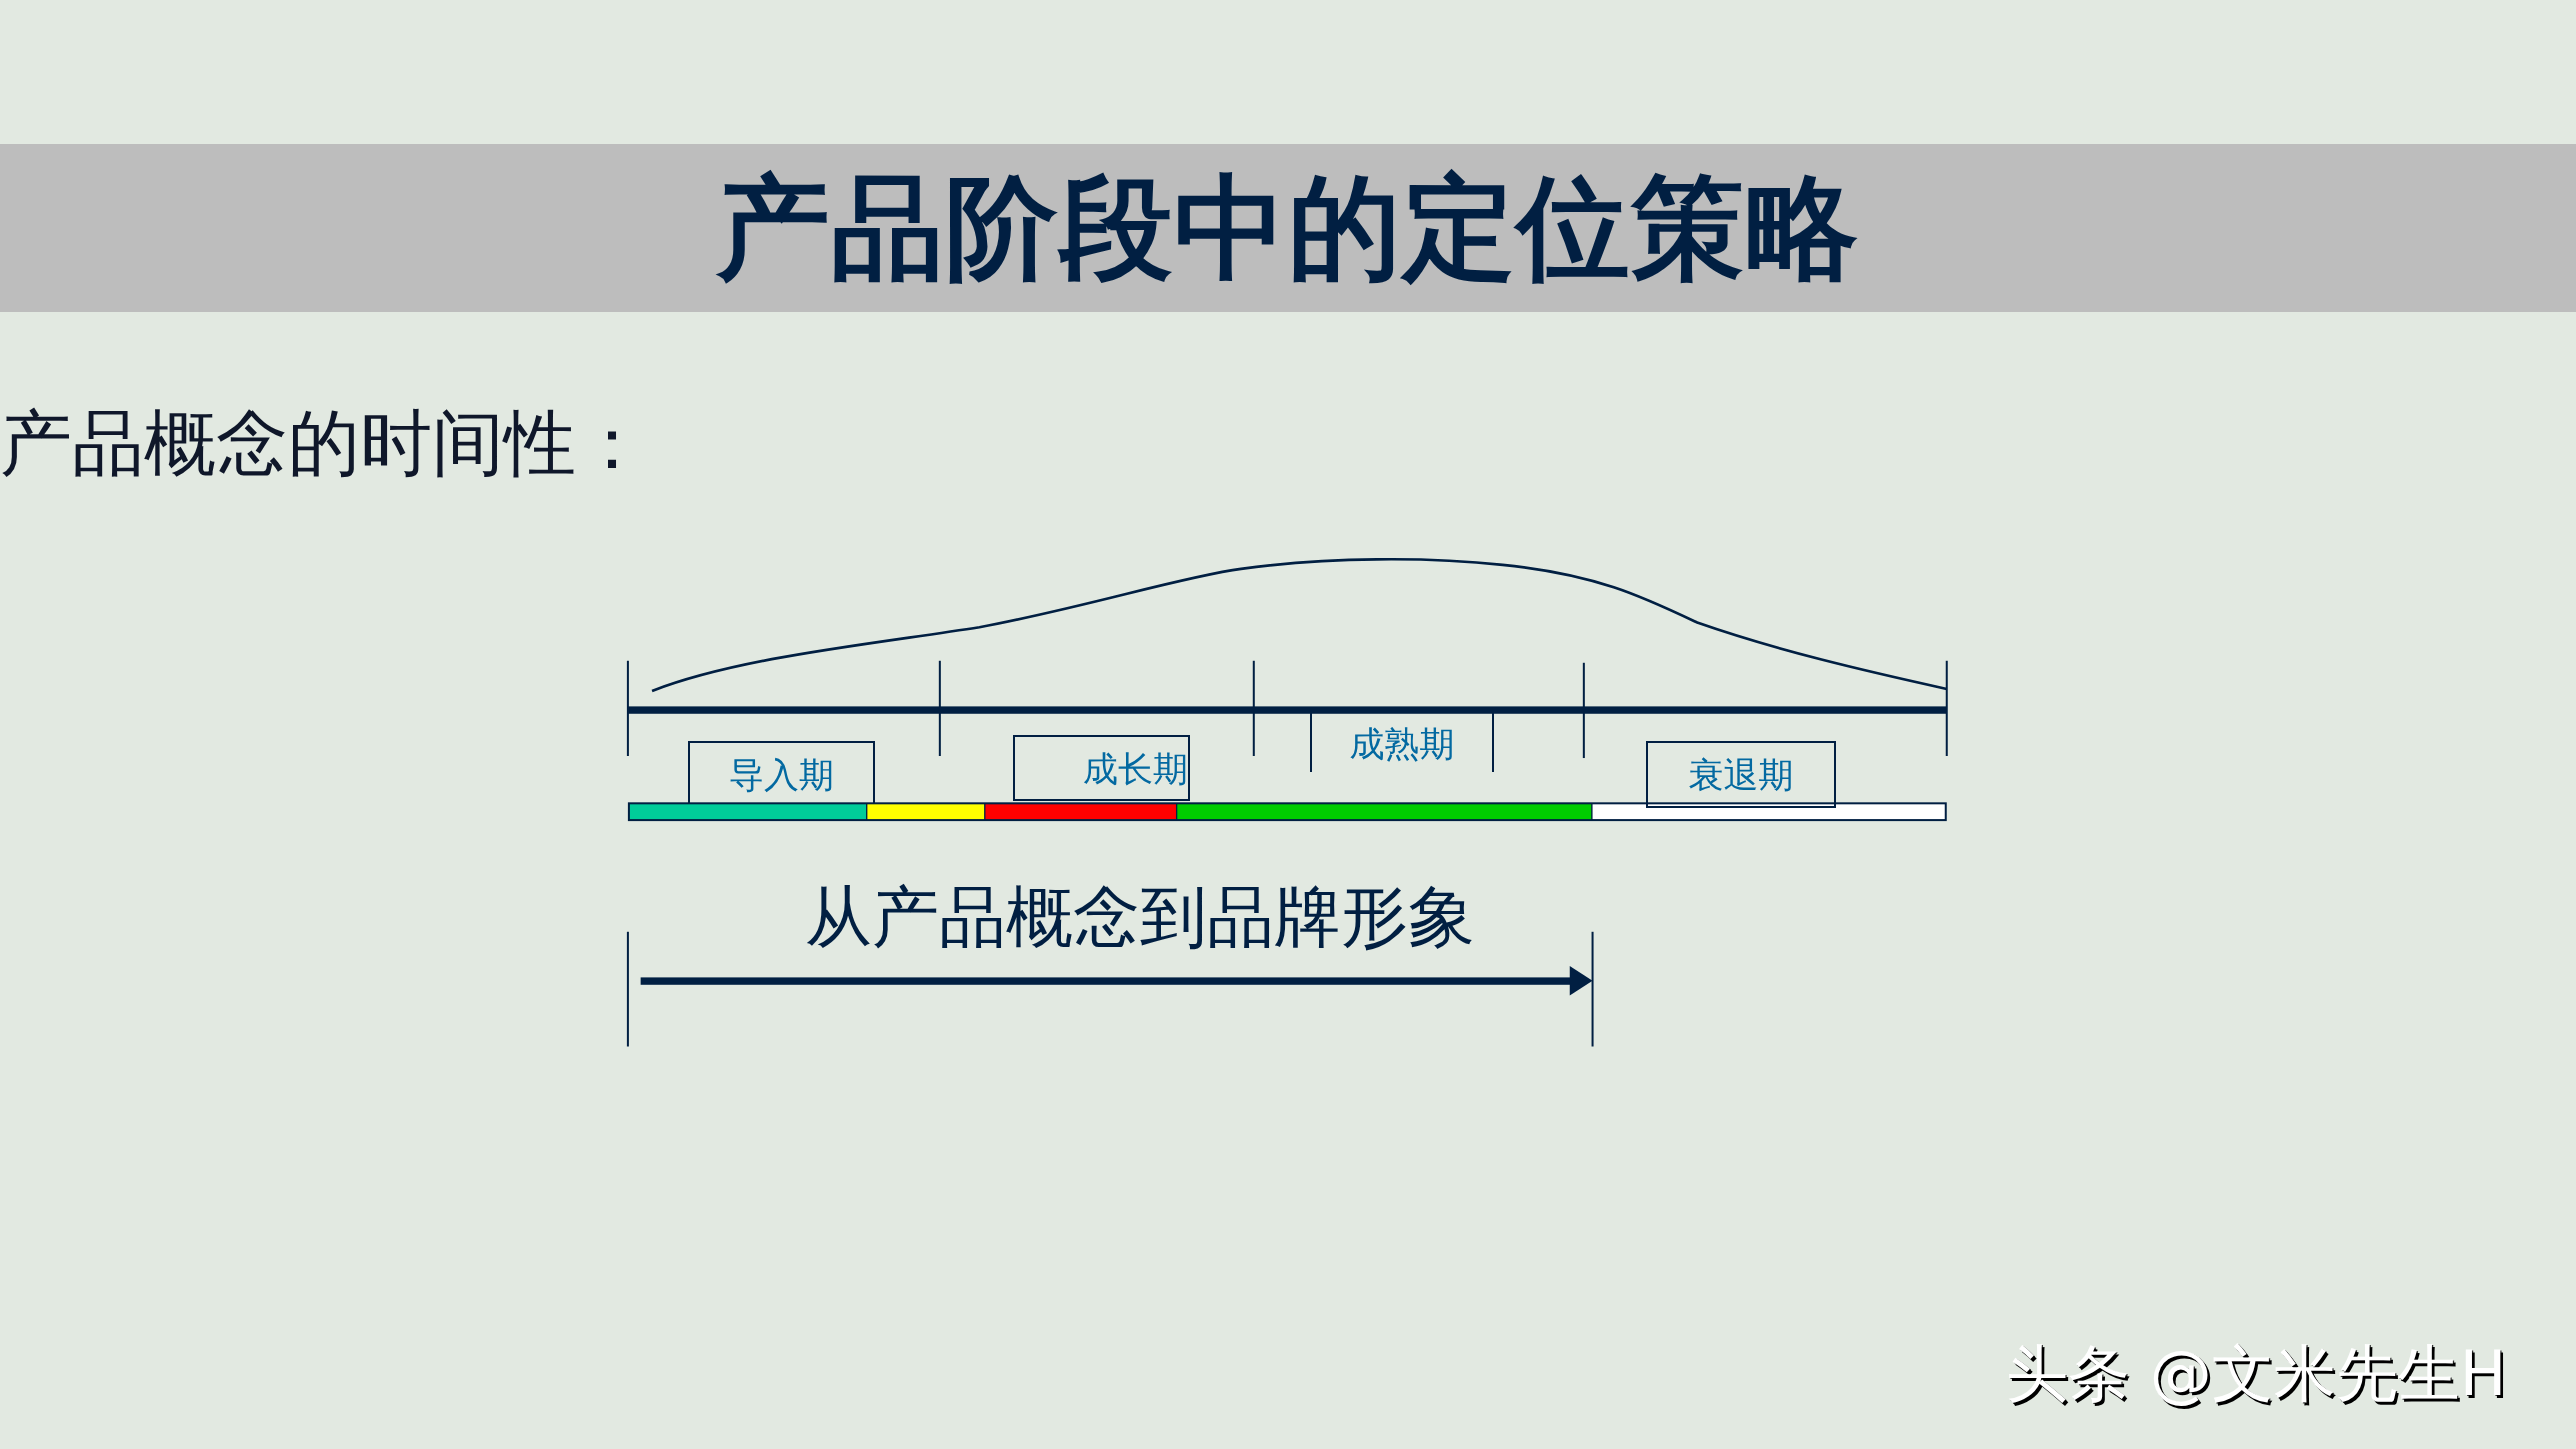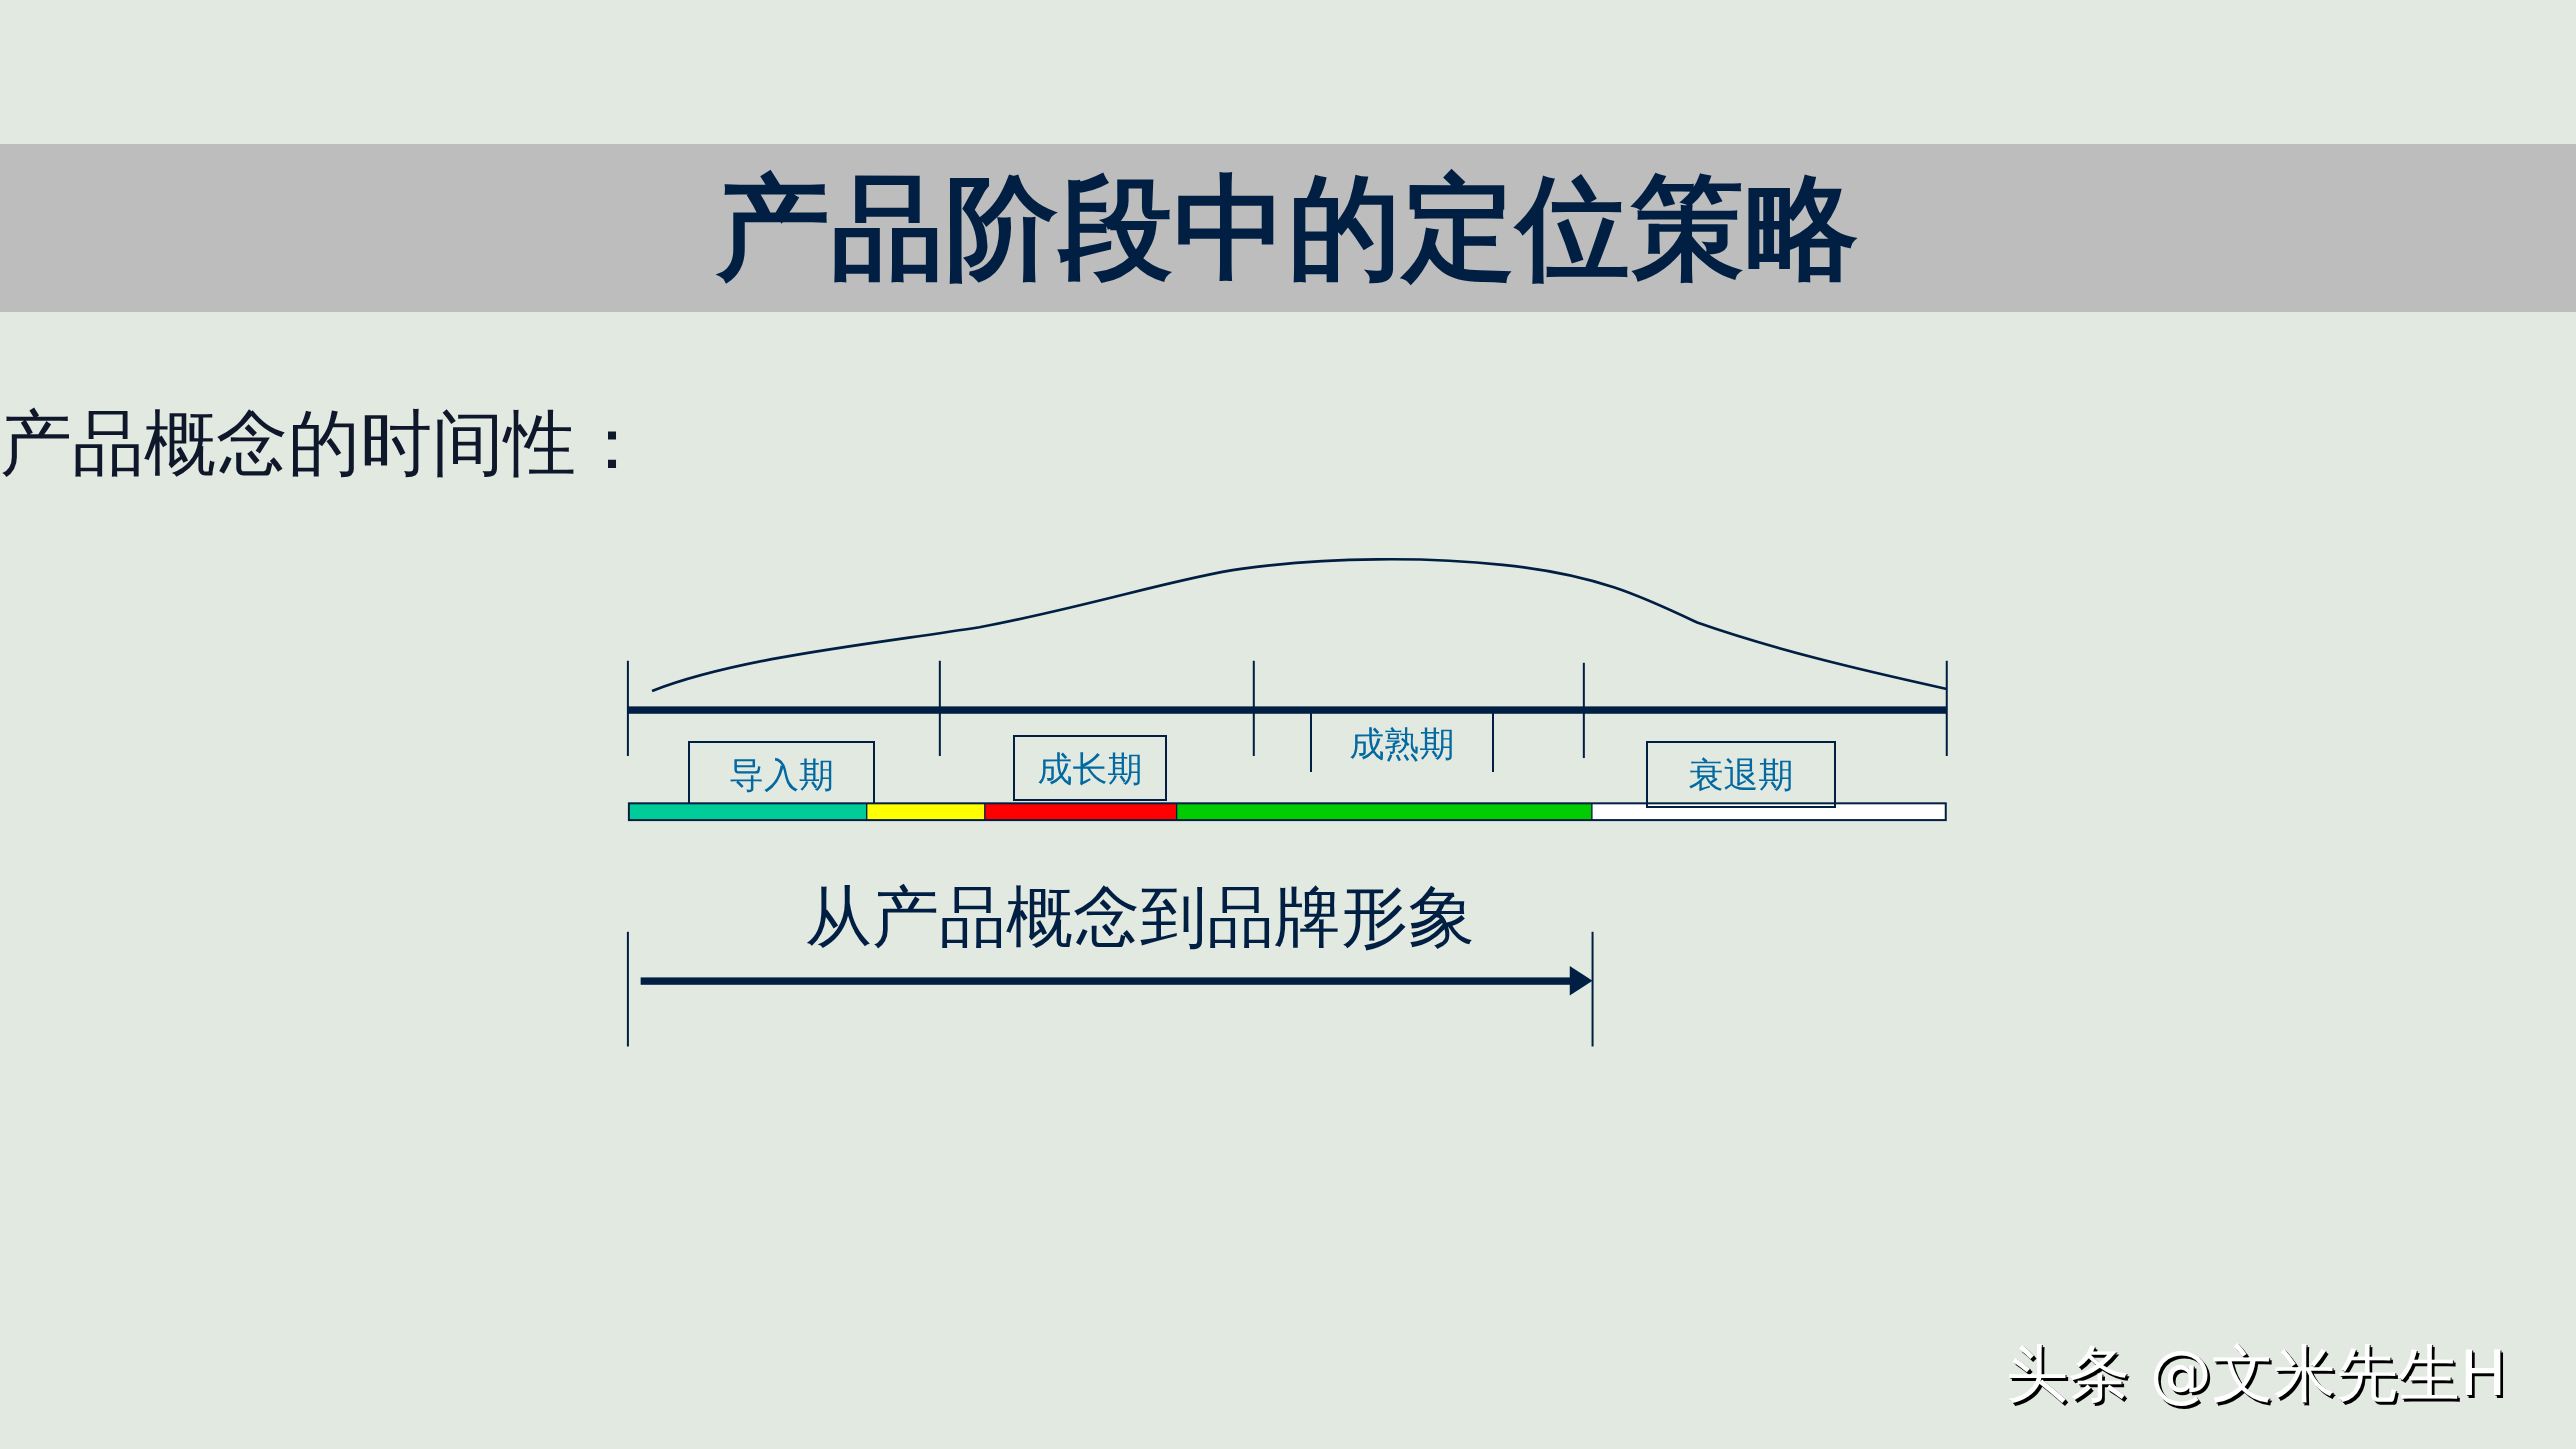--- a/index.html
+++ b/index.html
@@ -46,21 +46,21 @@
 
   <line x1="936" y1="1389" x2="936" y2="1560" stroke="#011f42" stroke-width="3"></line>
   <line x1="2374" y1="1389" x2="2374" y2="1560" stroke="#011f42" stroke-width="3"></line>
   <rect x="955" y="1457" width="1390" height="11" fill="#011f42"></rect>
   <polygon points="2340,1440 2374,1462 2340,1484" fill="#011f42"></polygon>
 </svg>
 
 <div class="stage-label" style="left:688px; top:741px; width:187px; height:62px; line-height:64px;">
   <span>导入期</span>
 </div>
-<div class="stage-label" style="left:1013px; top:735px; width:154px; height:66px; line-height:64px; border-bottom:2px solid #011f42;">
+<div class="stage-label" style="left:1013px; top:735px; width:177px; height:66px; line-height:64px; border-bottom:2px solid #011f42;text-align:right;">
   <span>成长期</span>
 </div>
 <div class="stage-label" style="left:1310px; top:710px; width:184px; height:62px; line-height:64px;">
   <span>成熟期</span>
 </div>
 <div class="stage-label" style="left:1646px; top:741px; width:190px; height:67px; line-height:64px; border-bottom:2px solid #011f42;">
   <span>衰退期</span>
 </div>
 
 <div class="brand-text">从产品概念到品牌形象</div>

